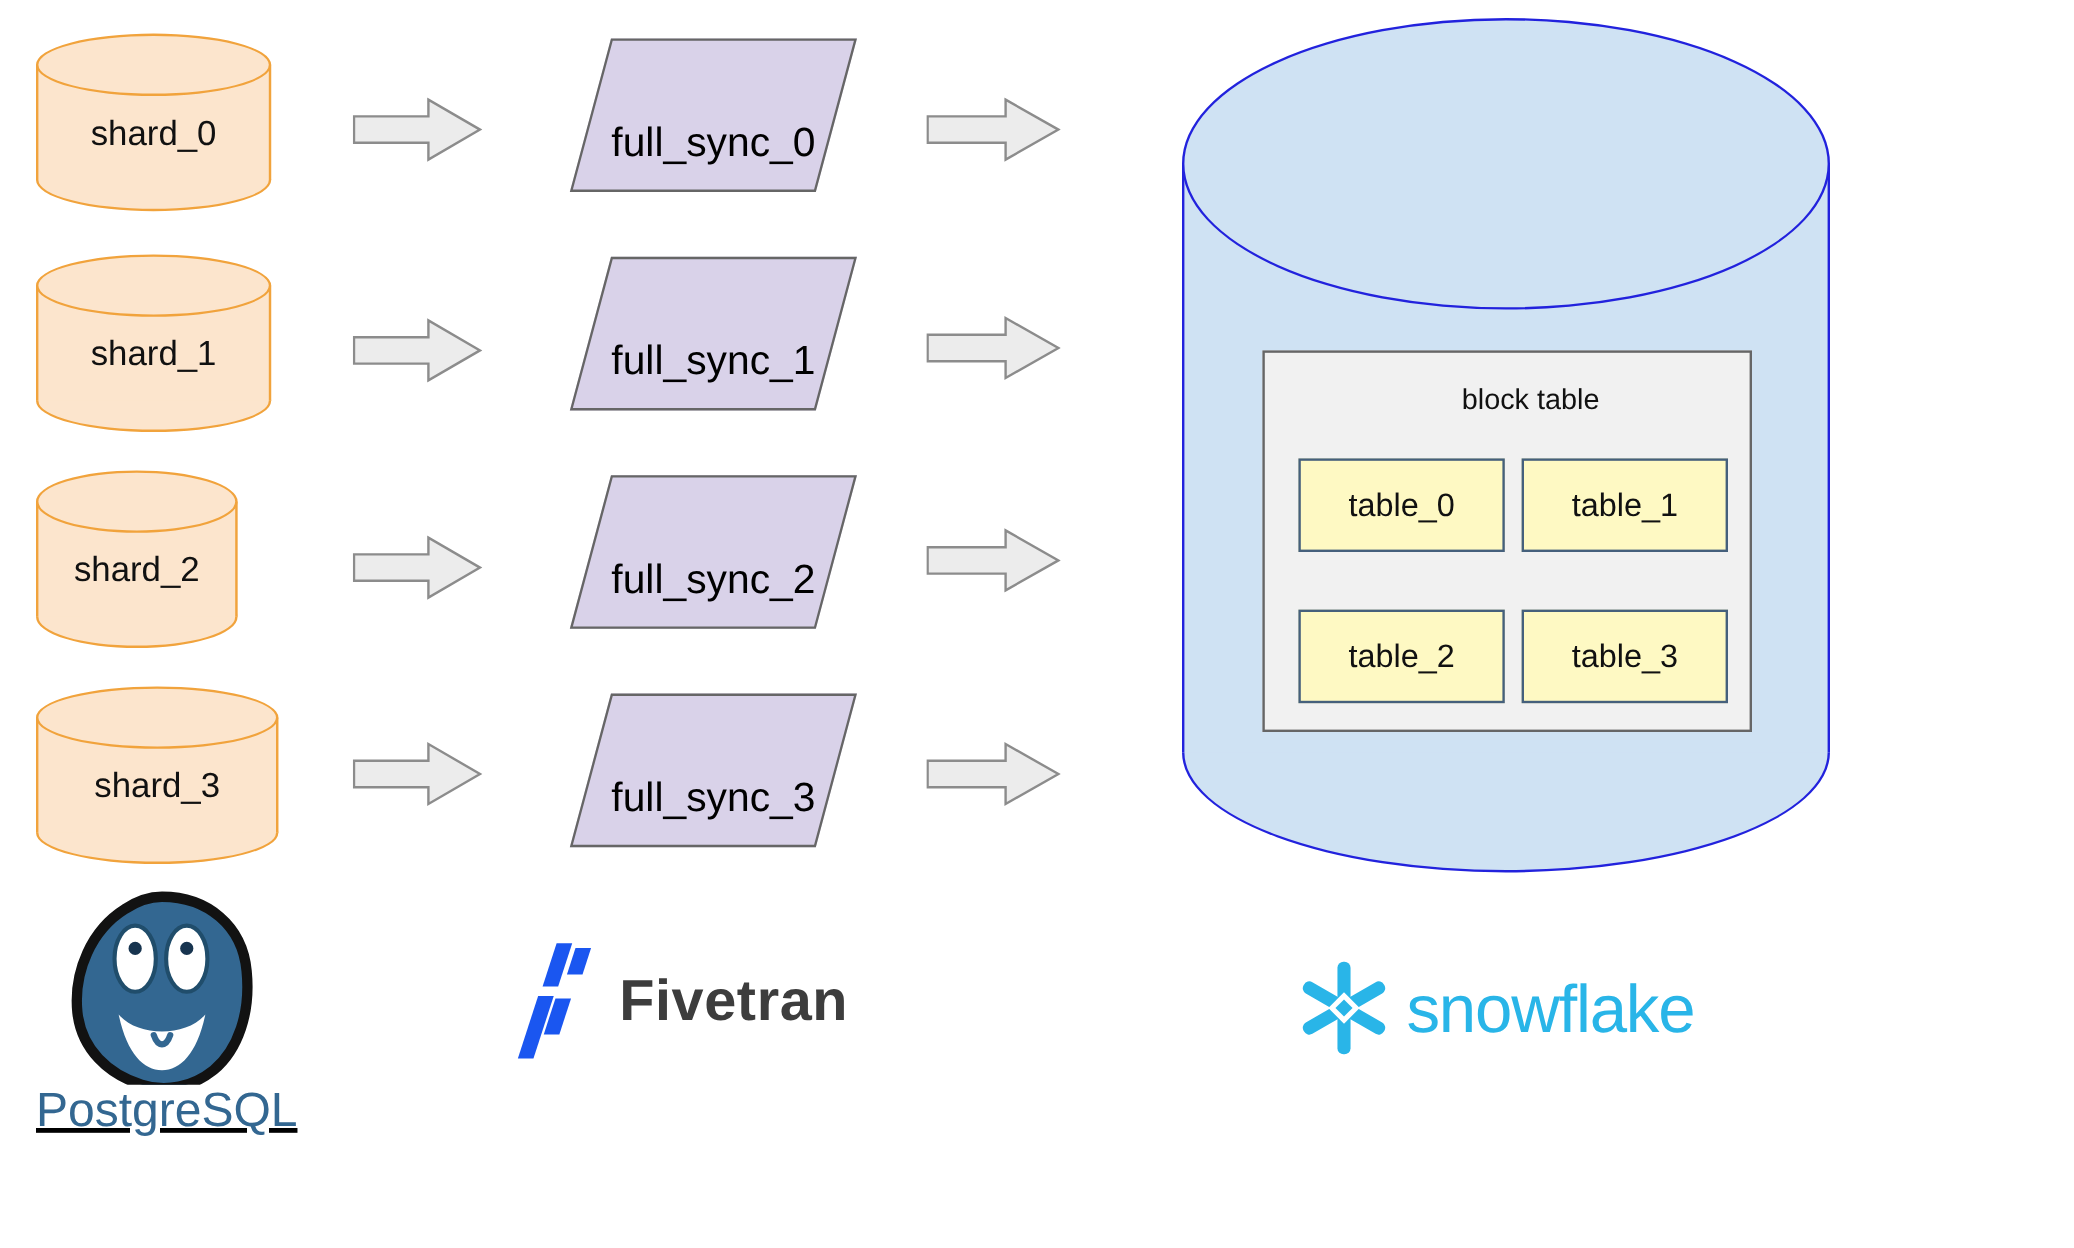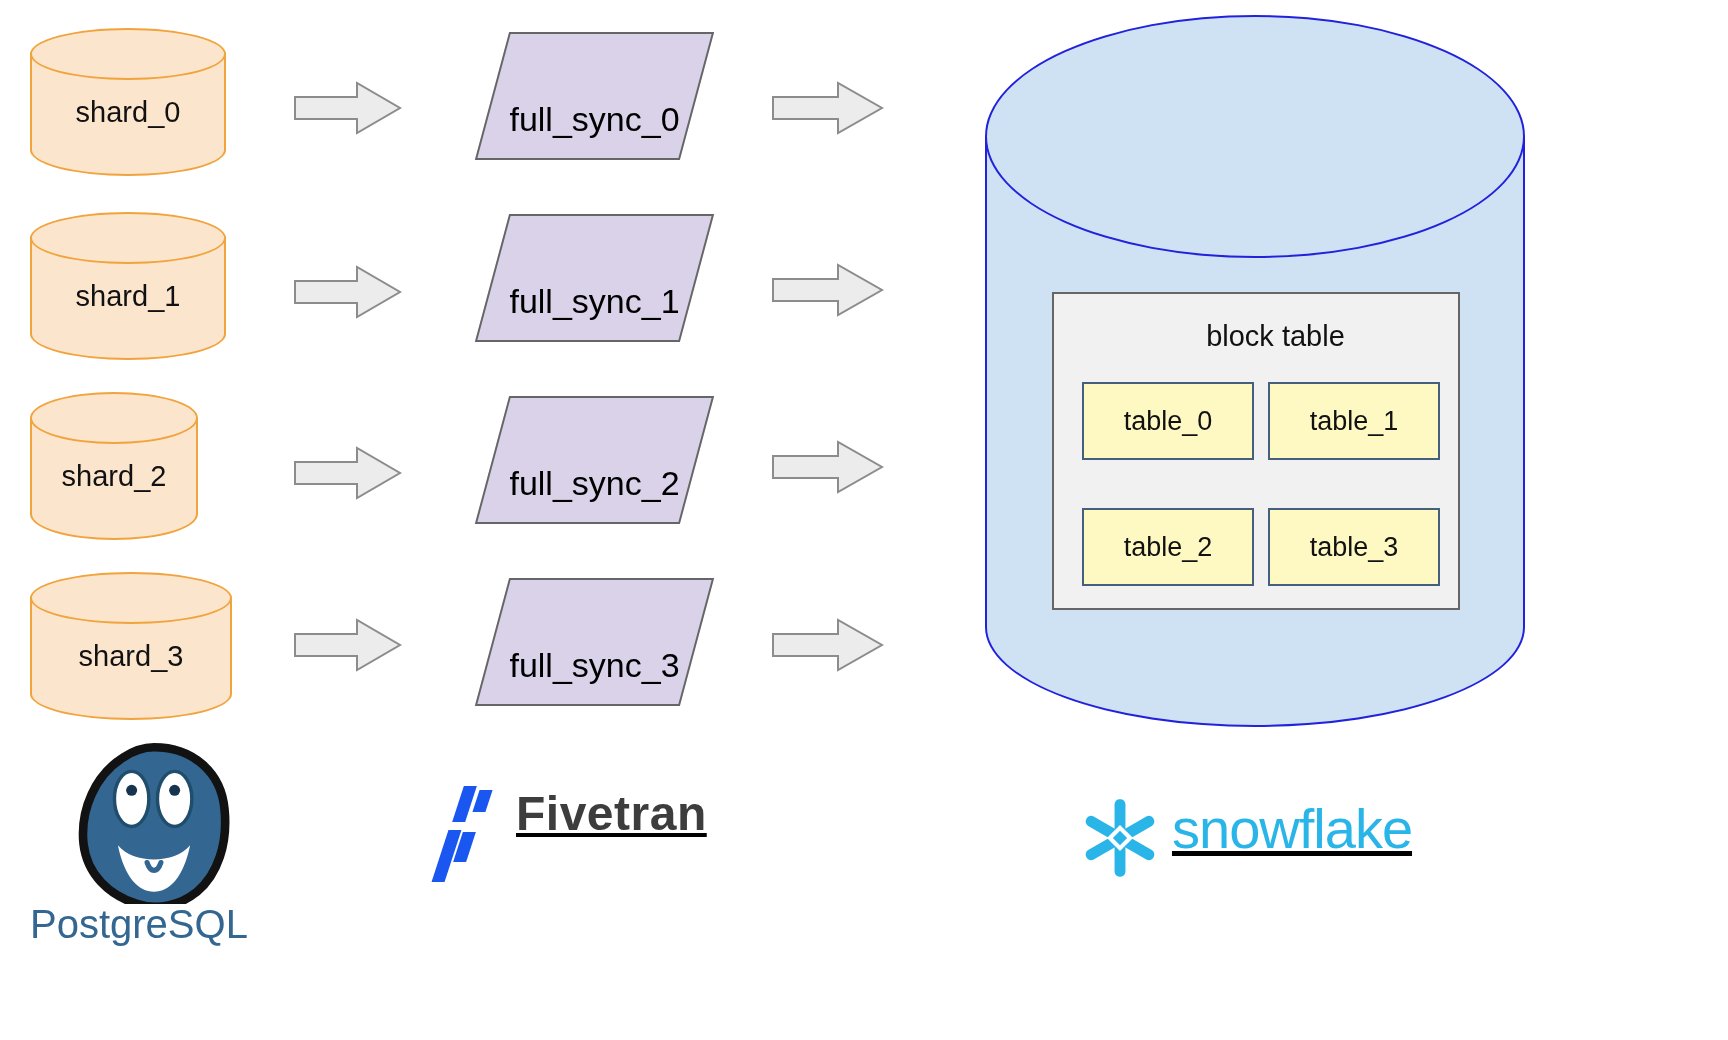--- a/index.html
+++ b/index.html
@@ -49,32 +49,32 @@
     font-size:34px;color:#000000;margin-top:47px;
   }
 
   
   .block-table{
     position:absolute;left:67px;top:277px;width:408px;height:318px;
     background:#f1f1f1;border:2px solid #666666;box-sizing:border-box;z-index:6;
   }
   .block-table-title{
     position:absolute;left:0;right:0;top:26px;text-align:center;
-    font-size:29px;color:#111111;padding-left:39px;
+    font-size:24px;color:#111111;padding-left:39px;
   }
   .wh-table{
     position:absolute;width:172px;height:78px;background:#fef9c3;
     border:2px solid #45607c;box-sizing:border-box;
     display:flex;align-items:center;justify-content:center;
     font-size:27px;color:#111111;
   }
 
   
-  .logo-row{position:absolute;display:flex;text-decoration:underline;}
-  .pg-logo{position:absolute;left:30px;top:742px;width:210px;text-align:right;}
+  .logo-row{position:absolute;display:flex;align-items:center;}
+  .pg-logo{position:absolute;left:30px;top:742px;width:210px;text-align:center;text-decoration:underline;}
   .pg-word{font-size:40px;color:#336791;margin-top:-6px;}
   .fivetran-mark{position:relative;width:66px;height:96px;flex:0 0 auto;}
   .fivetran-bar{position:absolute;width:13px;background:#1a56f0;transform:skewX(-18deg);}
   .fivetran-word{font-size:48px;font-weight:700;color:#3d3d3d;margin-left:18px;letter-spacing:0.5px;}
   .snowflake-word{font-size:56px;color:#29b5e8;margin-left:10px;letter-spacing:-1px;}
 </style>
 </head>
 <body>
 
 <div id="canvas">

